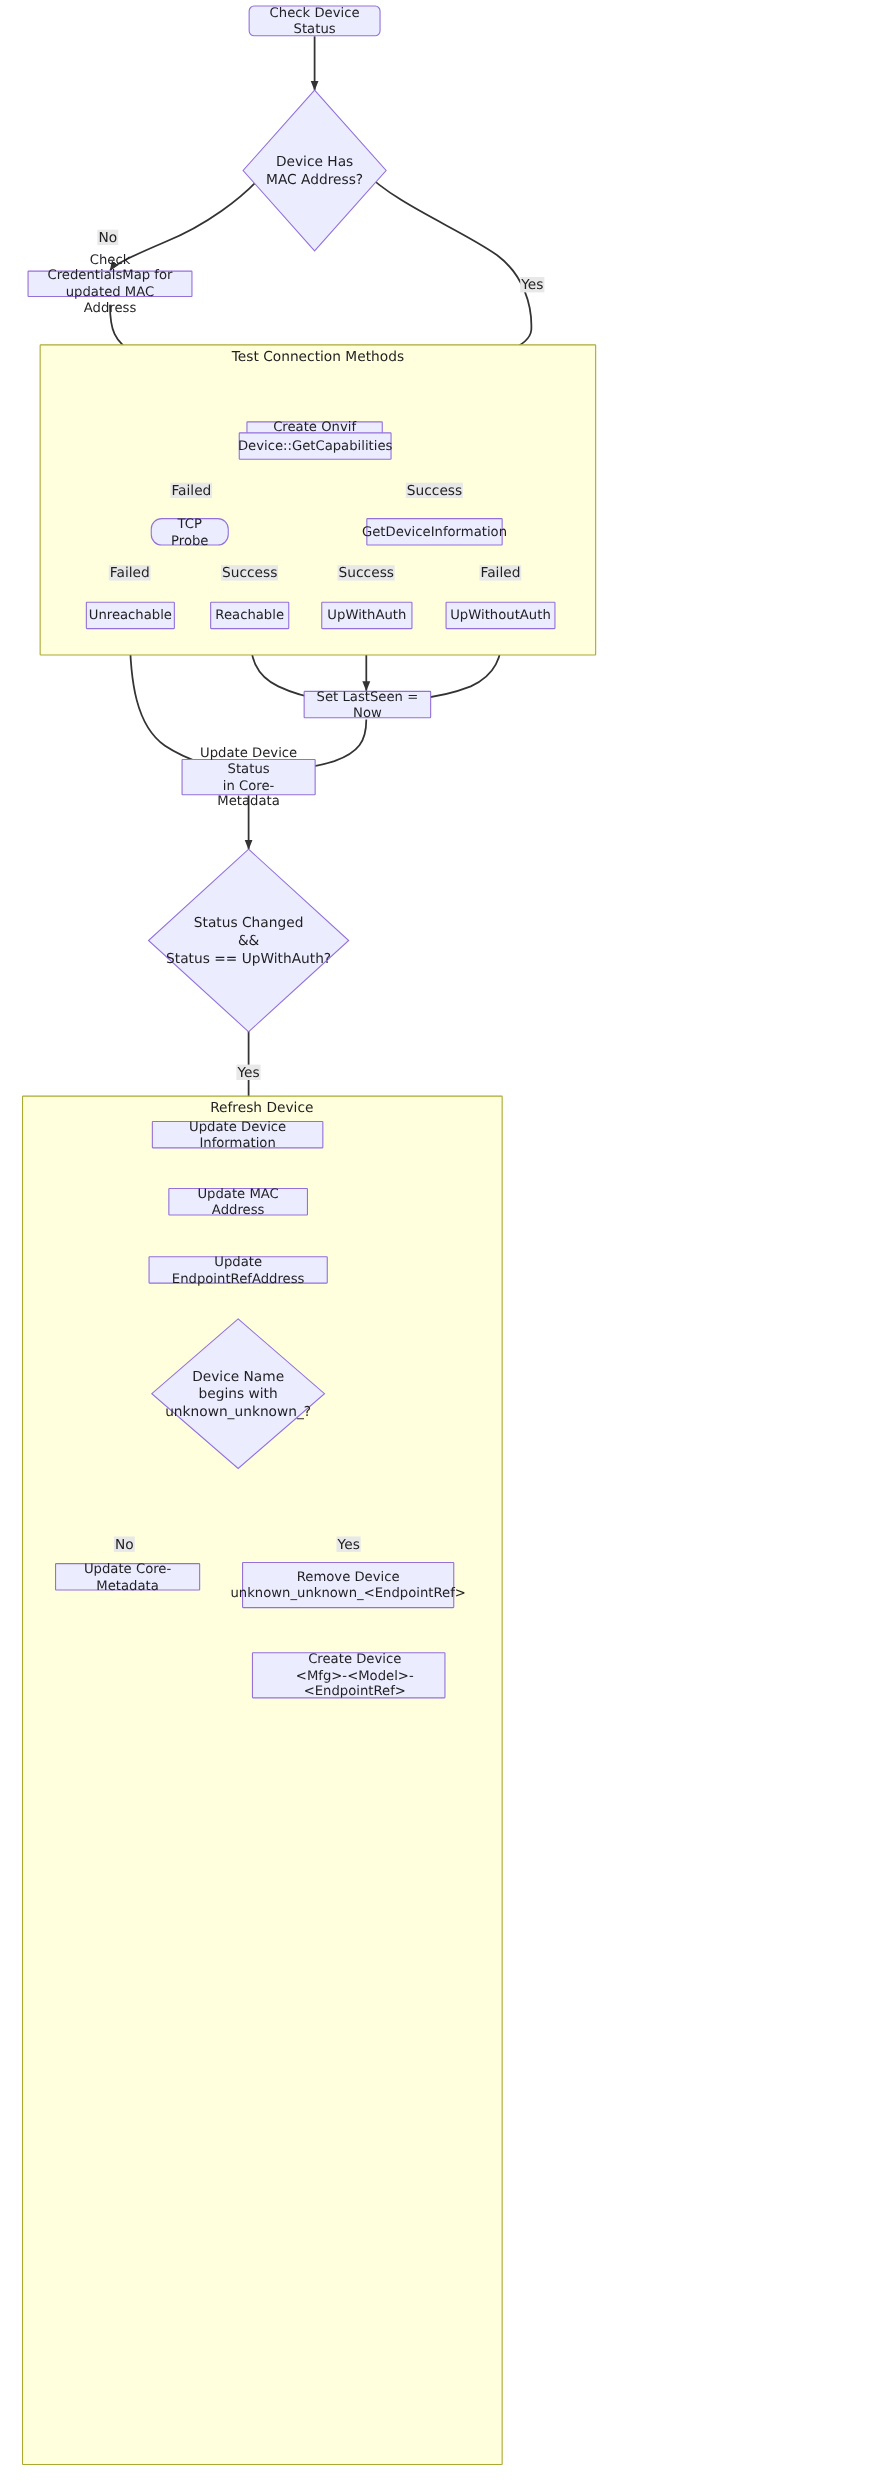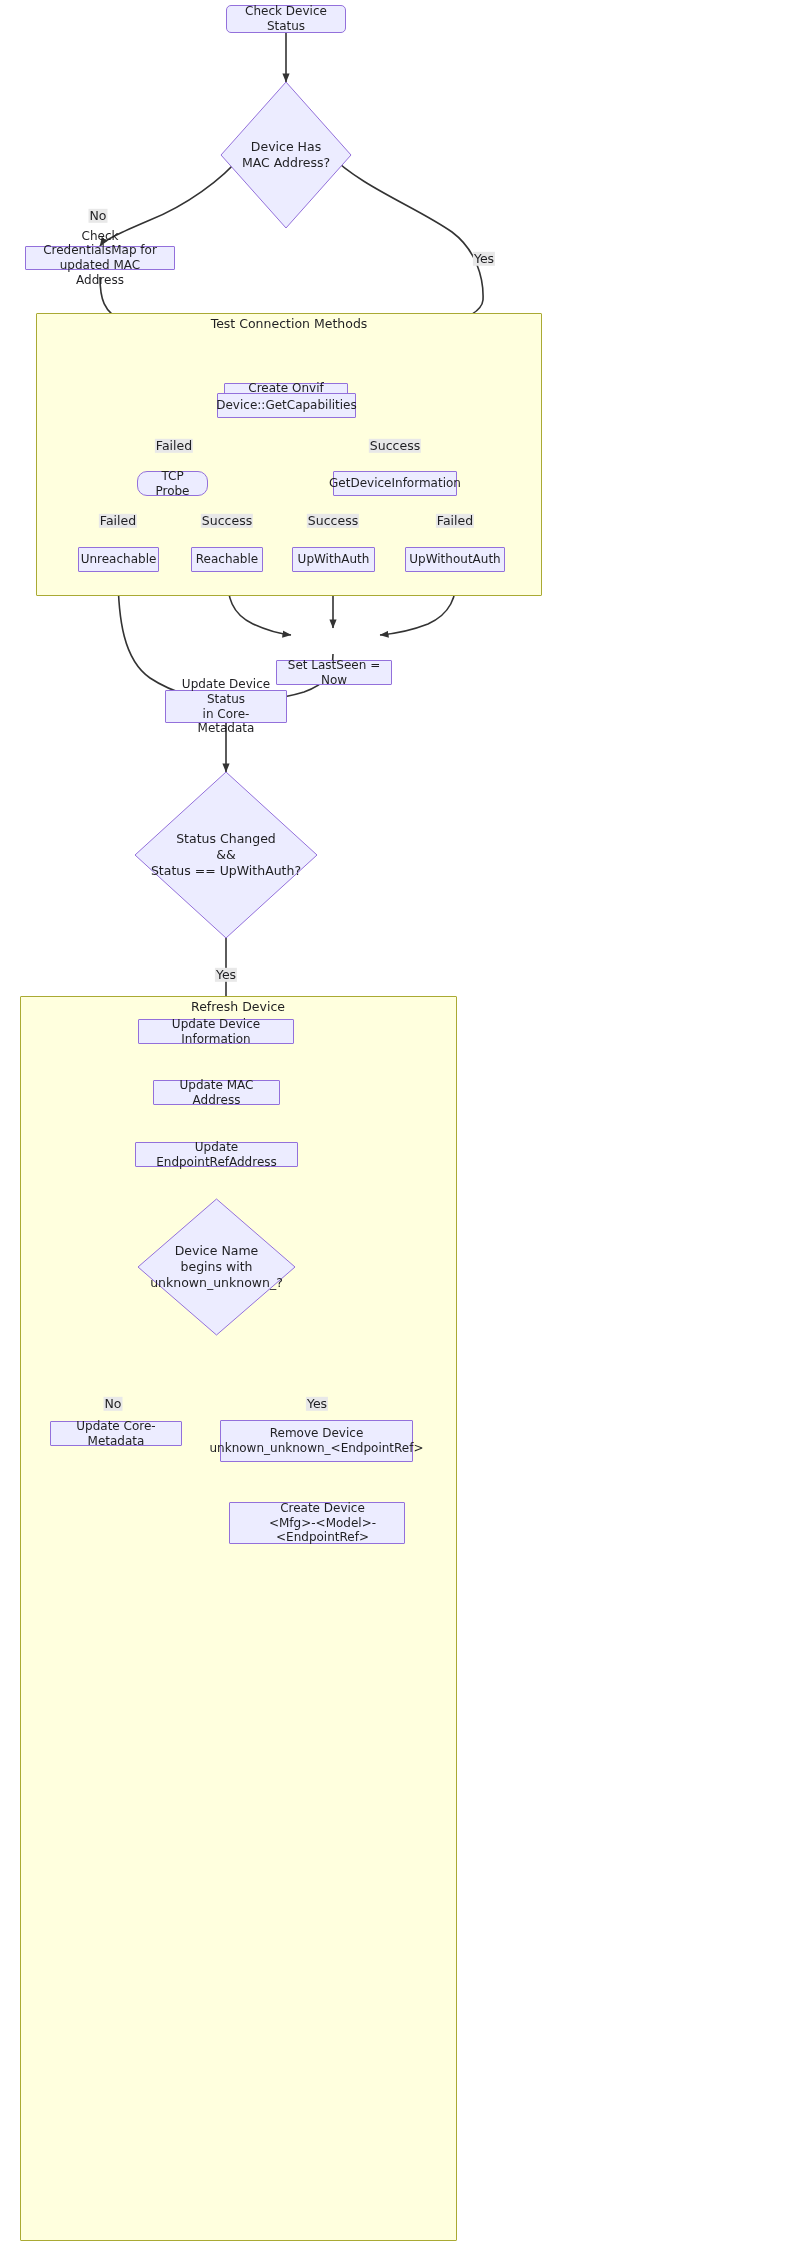--- a/index.html
+++ b/index.html
@@ -189,21 +189,21 @@
   <div class="node rect" style="left:333px; top:471px; width:124px; height:25px;">GetDeviceInformation</div>
 
   <div class="node rect" style="left:78px; top:547px; width:81px; height:25px;">Unreachable</div>
 
   <div class="node rect" style="left:191px; top:547px; width:72px; height:25px;">Reachable</div>
 
   <div class="node rect" style="left:292px; top:547px; width:83px; height:25px;">UpWithAuth</div>
 
   <div class="node rect" style="left:405px; top:547px; width:100px; height:25px;">UpWithoutAuth</div>
 
-  <div class="node rect" style="left:276px; top:628px; width:116px; height:25px;margin-top:32px;">Set LastSeen = Now</div>
+  <div class="node rect" style="left:276px; top:628px; width:116px; height:25px;">Set LastSeen = Now</div>
 
   <div class="node rect" style="left:165px; top:690px; width:122px; height:33px;">Update Device Status
 in Core-Metadata</div>
 
   <div class="diamond-wrap" style="left:135px; top:772px; width:182px; height:166px;">
     <svg width="182" height="166" viewBox="0 0 182 166">
       <polygon points="91,0 182,83 91,166 0,83" fill="#ececff" stroke="#9370db" stroke-width="1"></polygon>
     </svg>
     <div class="diamond-label">Status Changed
 &amp;&amp;

